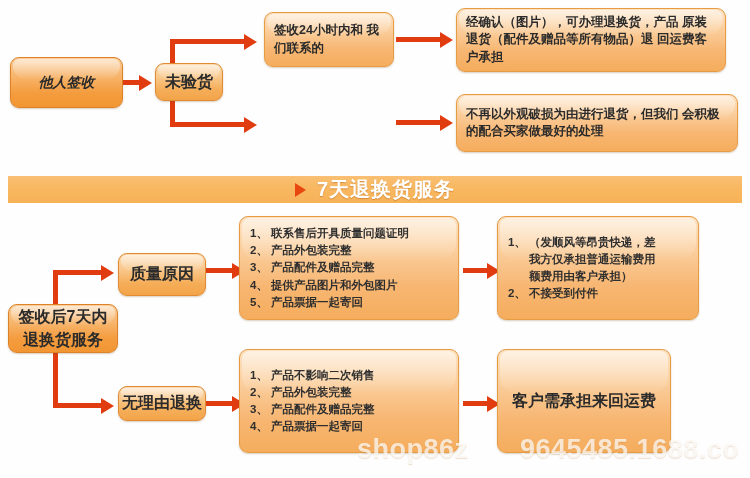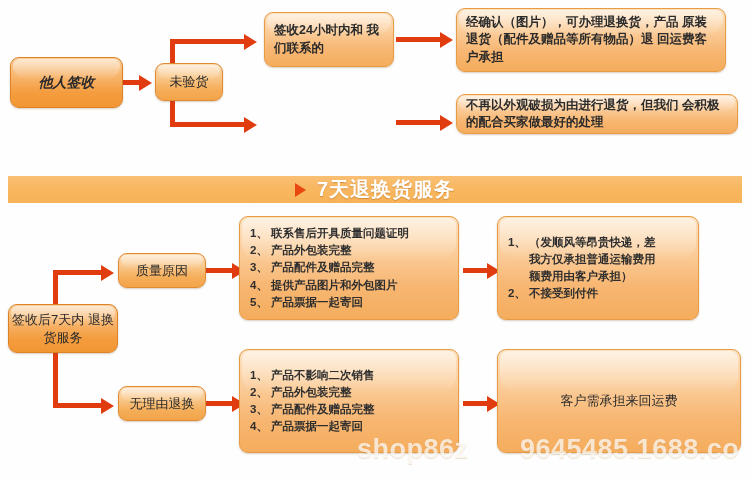--- a/index.html
+++ b/index.html
@@ -80,21 +80,21 @@
   }
 
   
   .list{font-size:11.5px;line-height:1.5;font-weight:bold;color:#2e2e2e;}
   .list .li{display:flex;}
   .list .li .num{flex:0 0 auto;width:21px;}
   .list .li .body{flex:1 1 auto;}
   .list .li .cont{display:block;}
 
   .t14{font-size:14px;font-weight:bold;}
-  .t13{font-size:13px;font-weight:normal;}
+  .t13{font-size:16px;font-weight:bold;}
   .t12{font-size:12.5px;font-weight:bold;}
 
   
   .wm{
     position:absolute;z-index:9;pointer-events:none;
     color:rgba(255,255,255,.72);
     font-size:27px;font-weight:bold;letter-spacing:.5px;
     white-space:nowrap;
     text-shadow:0 1px 1px rgba(180,130,70,.25);
   }
@@ -143,21 +143,21 @@
       <span class="cont">经确认（图片），可办理退换货，产品</span>
       <span class="cont">原装退货（配件及赠品等所有物品）退</span>
       <span class="cont">回运费客户承担</span>
     </span>
   </div>
 
 
   <div class="ln h" style="left:396px;top:120px;width:46px;"></div>
   <div class="arw" style="left:440px;top:114.5px;"></div>
 
-  <div class="node light pad" style="left:456px;top:94px;width:282px;height:40px;justify-content:center;">
+  <div class="node light pad" style="left:456px;top:94px;width:282px;height:58px;justify-content:center;">
     <span class="gloss"></span>
     <span class="lbl t12 txt">
       <span class="cont">不再以外观破损为由进行退货，但我们</span>
       <span class="cont">会积极的配合买家做最好的处理</span>
     </span>
   </div>
 
   <div id="banner">
     <span class="tri"></span>
     <span class="btxt">7天退换货服务</span>
@@ -173,21 +173,21 @@
 
   <div class="ln v" style="left:53px;top:270px;height:44px;"></div>
   <div class="ln v" style="left:53px;top:352px;height:56px;"></div>
 
   <div class="ln h" style="left:53px;top:270px;width:50px;"></div>
   <div class="arw" style="left:101px;top:264.5px;"></div>
 
   <div class="ln h" style="left:53px;top:403px;width:50px;"></div>
   <div class="arw" style="left:101px;top:397.5px;"></div>
 
-  <div class="node center" style="left:118px;top:253px;width:88px;height:35px;">
+  <div class="node center" style="left:118px;top:253px;width:88px;height:43px;">
     <span class="gloss"></span>
     <span class="lbl t13 txt">质量原因</span>
   </div>
 
   <div class="ln h" style="left:206px;top:268px;width:28px;"></div>
   <div class="arw" style="left:232px;top:262.5px;"></div>
 
   <div class="node light" style="left:239px;top:216px;width:220px;height:104px;padding:7px 10px;">
     <span class="gloss"></span>
     <span class="lbl list txt">
@@ -261,21 +261,21 @@
       <span class="li">
         <span class="num">4、</span>
         <span class="body">产品票据一起寄回</span>
       </span>
     </span>
   </div>
 
   <div class="ln h" style="left:463px;top:401px;width:26px;"></div>
   <div class="arw" style="left:487px;top:395.5px;"></div>
 
-  <div class="node light center" style="left:497px;top:349px;width:244px;height:104px;justify-content:center;">
+  <div class="node light center" style="left:497px;top:349px;width:174px;height:104px;justify-content:center;">
     <span class="gloss"></span>
     <span class="lbl t13 txt" style="text-align:center;">客户需承担来回运费</span>
   </div>
 
   <div class="wm" style="left:357px;top:434px;">shop86z</div>
   <div class="wm" style="left:520px;top:434px;">9645485.1688.co</div>
 
 </div>
 
 </body></html>

